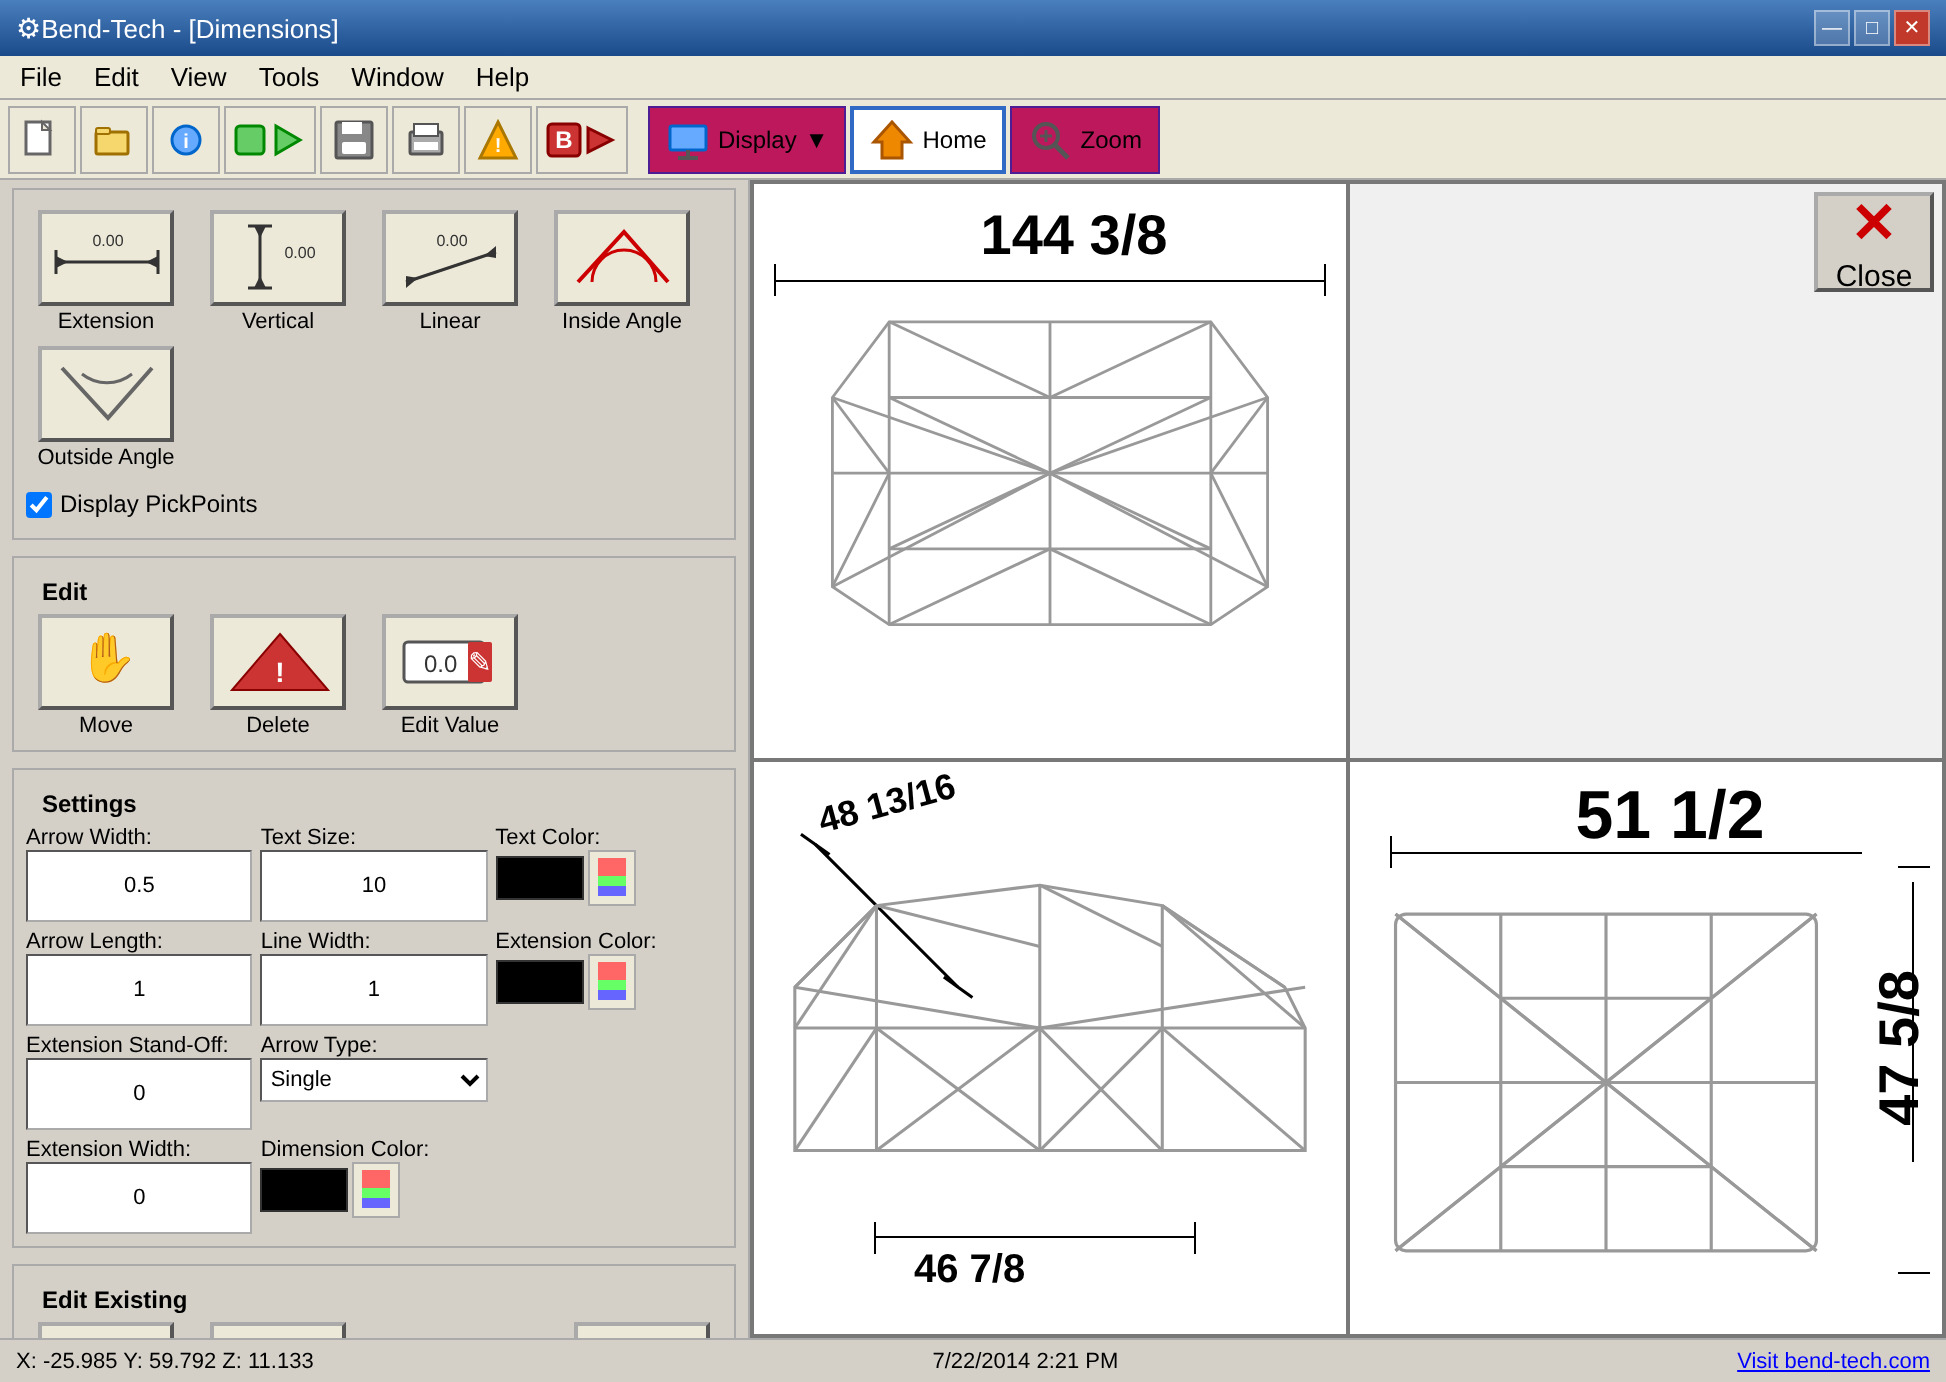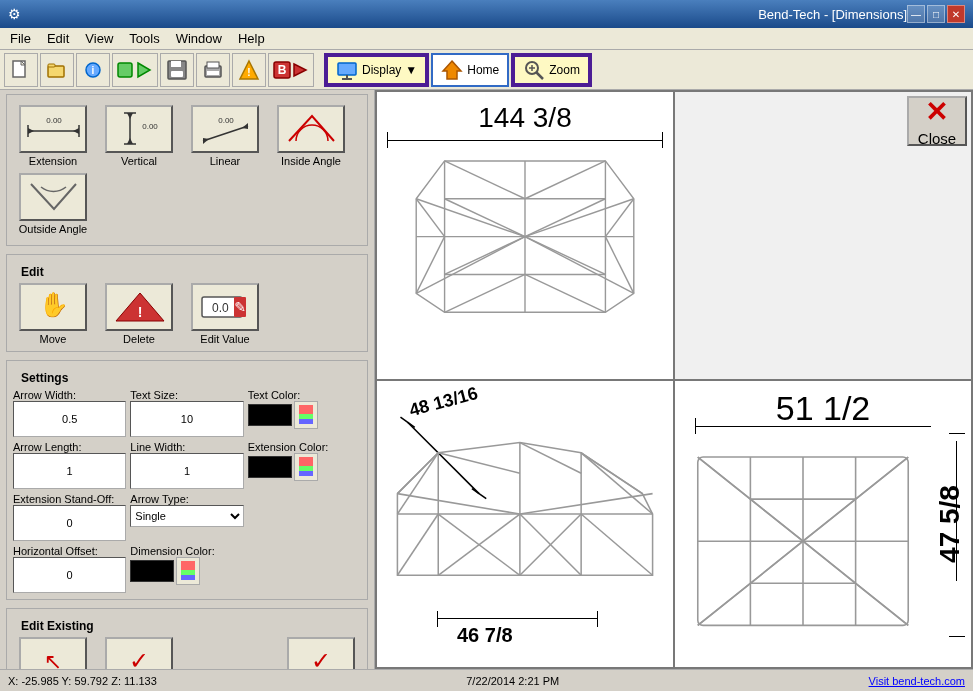--- a/index.html
+++ b/index.html
@@ -1,33 +1,33 @@
 <!DOCTYPE html>
 <html><head>
   <meta charset="utf-8">
   <style>
     * { box-sizing: border-box; margin: 0; padding: 0; }
     body { font-family: 'Segoe UI', Tahoma, sans-serif; font-size: 12px; background: #ece9d8; overflow: hidden; width: 973px; height: 691px; }
 
     
     #titlebar { background: linear-gradient(to bottom, #4a7fbd, #1a4a8a); color: white; height: 28px; display: flex; align-items: center; justify-content: space-between; padding: 0 8px; user-select: none; }
-    #titlebar .title { flex: 1; text-align: right; font-size: 13px; }
+    #titlebar .title { flex: 1; text-align: left; font-size: 13px; }
     #titlebar .win-controls { display: flex; gap: 2px; }
     .win-btn { width: 18px; height: 18px; display: flex; align-items: center; justify-content: center; font-size: 10px; cursor: pointer; border: 1px solid rgba(255,255,255,0.4); background: rgba(255,255,255,0.2); color: white; }
     .win-btn.close-btn { background: #c0392b; }
 
     
     #menubar { background: #ece9d8; height: 22px; display: flex; align-items: center; padding: 0 2px; border-bottom: 1px solid #aaa; }
     .menu-item { padding: 2px 8px; cursor: pointer; font-size: 13px; }
 
     
     #toolbar { background: #ece9d8; height: 40px; display: flex; align-items: center; padding: 2px 4px; border-bottom: 1px solid #aaa; gap: 2px; }
     .tb-btn { width: 34px; height: 34px; background: #ece9d8; border: 1px solid #aaa; cursor: pointer; display: flex; align-items: center; justify-content: center; font-size: 10px; }
     .tb-separator { width: 6px; height: 34px; }
-    .tb-text-btn { height: 34px; padding: 0 8px; background: #fef9c3; border: 4px solid #4c1d95; cursor: pointer; display: flex; align-items: center; gap: 4px; font-size: 12px; }
+    .tb-text-btn { height: 34px; padding: 0 8px; background: #be185d; border: 1px solid #4c1d95; cursor: pointer; display: flex; align-items: center; gap: 4px; font-size: 12px; }
     .tb-text-btn.active { background: #fff; border: 2px solid #316ac5; }
     .tb-icon { width: 22px; height: 22px; display: flex; align-items: center; justify-content: center; }
 
     
     #main { display: flex; height: calc(691px - 28px - 22px - 40px - 22px); }
 
     
     #left-panel { width: 375px; background: #d4d0c8; border-right: 1px solid #aaa; display: flex; flex-direction: column; overflow-y: auto; }
 
     
@@ -62,21 +62,21 @@
 
     
     .cb-row { display: flex; align-items: center; gap: 4px; }
     input[type="checkbox"] { width: 13px; height: 13px; }
 
     
     select { height: 22px; font-size: 11px; background: white; border: 1px inset #aaa; }
 
     
     .dim-text { position: absolute; font-size: 22px; font-weight: bold; color: #000; white-space: nowrap; }
-    .dim-text-lg { position: absolute; font-size: 32px; font-weight: normal; color: #000; white-space: nowrap; }
+    .dim-text-lg { position: absolute; font-size: 32px; font-weight: bold; color: #000; white-space: nowrap; margin-left: 12px; }
 
     
     .panel-svg { width: 100%; height: 100%; }
     .red-x { color: #c00; font-size: 28px; font-weight: bold; }
   </style>
 </head>
 <body>
 
 <div id="titlebar">
   <span style="font-size:14px;">⚙</span>
@@ -243,20 +243,24 @@
         <div class="create-btn">
           <div class="create-btn-icon">
             <svg width="55" height="36">
                 <path d="M5 5 L28 30 L50 5" fill="none" stroke="#666" stroke-width="2"></path>
                 <path d="M15 8 A20 20 0 0 0 40 8" fill="none" stroke="#666" stroke-width="1.5"></path>
               </svg>
           </div>
           <span class="create-btn-label">Outside Angle</span>
         </div>
 
+        <div class="cb-row" style="width:100%; margin-top:4px;">
+          <input type="checkbox" checked="" style="">
+          <span>Display PickPoints</span>
+        </div>
       </div>
     </div>
 
     <div class="section-box">
       <div class="section-header">Edit</div>
       <div class="edit-buttons">
         <div class="create-btn">
           <div class="create-btn-icon">
             <svg width="55" height="36">
                 <text x="28" y="24" text-anchor="middle" font-size="24" fill="#555">✋</text>
@@ -343,21 +347,21 @@
           <div class="settings-label">Arrow Type:</div>
           <select style="width:100%;">
             <option>Single</option>
             <option>Double</option>
             <option>Open</option>
           </select>
         </div>
         <div></div>
 
         <div>
-          <div class="settings-label">Horizontal Offset:</div>
+          <div class="settings-label">Extension Width:</div>
           <input type="text" class="settings-input" value="0" style="">
         </div>
         <div>
           <div class="settings-label">Dimension Color:</div>
           <div class="color-row">
             <div class="color-swatch" style="background:#000; width:44px; height:22px;"></div>
             <div class="color-btn">
               <svg width="16" height="22" viewBox="0 0 16 22">
                   <rect x="1" y="1" width="14" height="9" fill="#f66"></rect>
                   <rect x="1" y="10" width="14" height="5" fill="#6f6"></rect>

